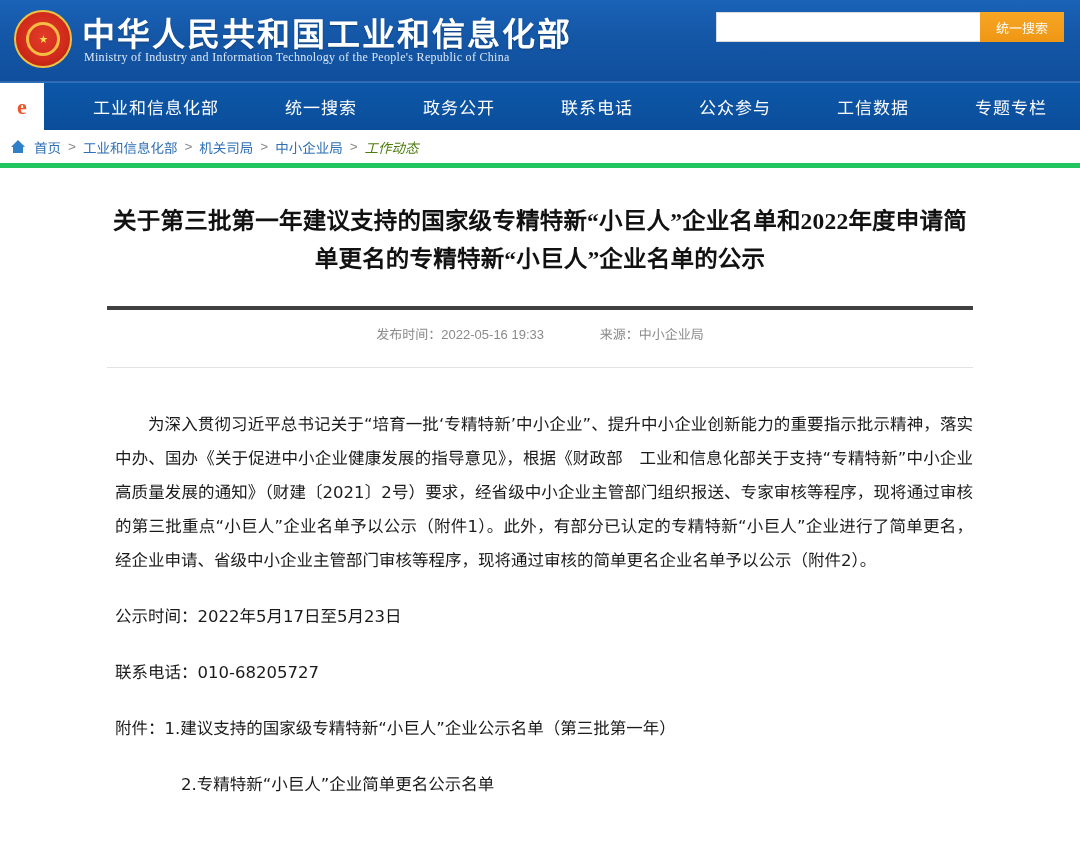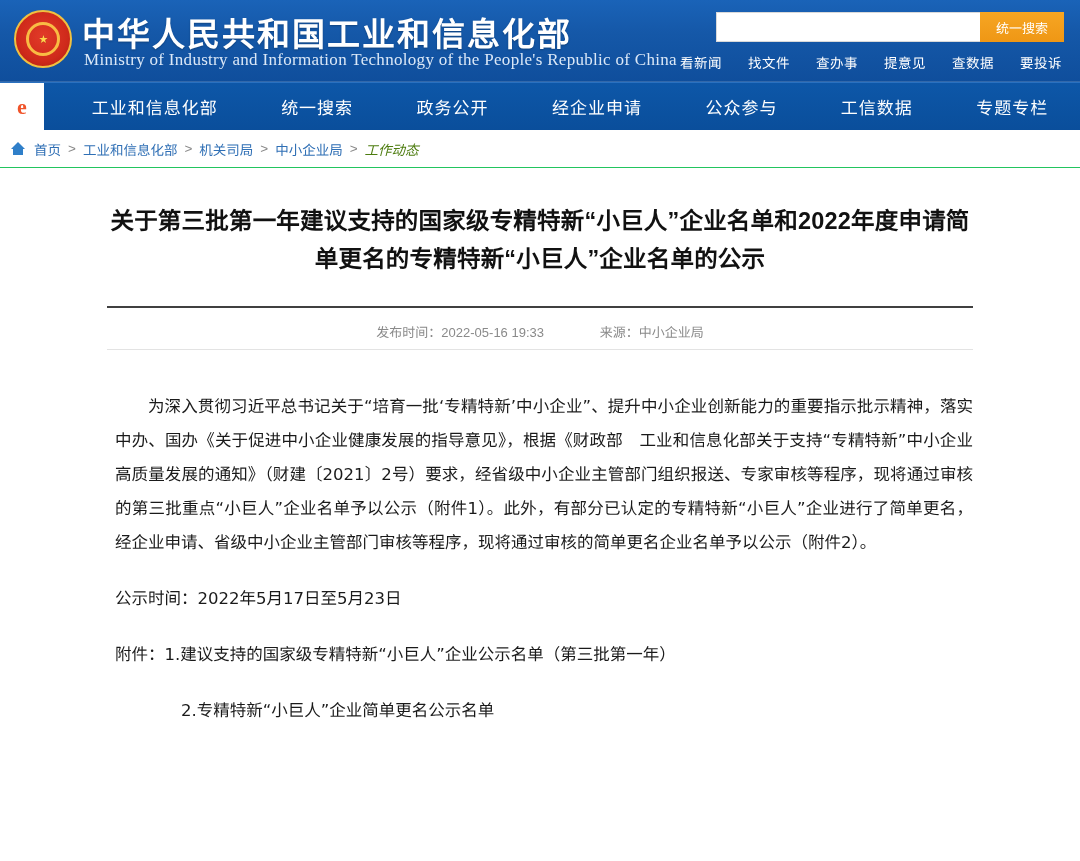--- a/index.html
+++ b/index.html
@@ -53,21 +53,21 @@
     font-size: 33px;
     font-weight: bold;
     letter-spacing: 2px;
     font-family: "DejaVu Sans", "Liberation Sans", sans-serif;
     text-shadow: 0 1px 2px rgba(0,0,0,.25);
   }
   .site-subtitle {
     position: absolute;
     left: 84px; top: 50px;
     color: #dbe8f7;
-    font-size: 17px;
+    font-size: 12px;
     letter-spacing: .3px;
     font-family: "Liberation Serif", serif;
   }
 
   
   .search-wrap {
     position: absolute;
     right: 16px; top: 12px;
     width: 348px;
     height: 30px;
@@ -141,21 +141,21 @@
     padding: 0 12px;
     font-weight: normal;
   }
 
   
   .breadcrumb {
     height: 38px;
     display: flex;
     align-items: center;
     padding-left: 10px;
-    border-bottom: 1px solid #22c55e;
+    border-bottom: 5px solid #22c55e;
     font-size: 13.5px;
     color: #333;
   }
   .home-icon {
     width: 16px; height: 16px;
     margin-right: 8px;
     display:inline-block;
     position: relative;
   }
   .home-icon::before{
@@ -182,26 +182,26 @@
     padding-top: 34px;
   }
   .article h1 {
     margin: 0;
     font-size: 23.5px;
     line-height: 38px;
     color: #111;
     text-align: center;
     font-weight: bold;
     letter-spacing: .2px;
-    font-family: Liberation Sans, sans-serif;
+    font-family: Liberation Serif, serif;
   }
   .meta {
     margin-top: 28px;
-    padding: 14px 0 8px;
-    border-top: 2px solid #404040;
+    padding: 14px 0 24px;
+    border-top: 4px solid #404040;
     border-bottom: 1px solid #e3e3e3;
     text-align: center;
     font-size: 13px;
     color: #8a8a8a;
   }
   .meta span { margin: 0 26px; }
 
   .content {
     margin-top: 40px;
     font-size: 16.5px;
@@ -224,37 +224,29 @@
       <div class="stars">★</div>
     </div>
     <div class="site-title">中华人民共和国工业和信息化部</div>
     <div class="site-subtitle">Ministry of Industry and Information Technology of the People's Republic of China</div>
 
     <div class="search-wrap">
       <input class="search-input" type="text" placeholder="" style="">
       <button class="search-btn">统一搜索</button>
     </div>
 
-    <div class="quick-links">
-      <a href="#">看新闻</a>
-      <a href="#">找文件</a>
-      <a href="#">查办事</a>
-      <a href="#">提意见</a>
-      <a href="#">查数据</a>
-      <a href="#">要投诉</a>
-    </div>
   </div>
 
   <div class="nav">
     <div class="logo-e">e</div>
     <ul>
       <li><a href="#">工业和信息化部</a></li>
       <li><a href="#">统一搜索</a></li>
       <li><a href="#">政务公开</a></li>
-      <li><a href="#">经企业申请</a></li>
+      <li><a href="#">联系电话</a></li>
       <li><a href="#">公众参与</a></li>
       <li><a href="#">工信数据</a></li>
       <li><a href="#">专题专栏</a></li>
     </ul>
   </div>
 
   <div class="breadcrumb">
     <span class="home-icon"></span>
     <a href="#">首页</a>
     <span class="sep">&gt;</span>
@@ -271,18 +263,19 @@
     <h1>关于第三批第一年建议支持的国家级专精特新“小巨人”企业名单和2022年度申请简单更名的专精特新“小巨人”企业名单的公示</h1>
 
     <div class="meta">
       <span>发布时间：2022-05-16 19:33</span>
       <span>来源：中小企业局</span>
     </div>
 
     <div class="content">
       <p class="indent">为深入贯彻习近平总书记关于“培育一批‘专精特新’中小企业”、提升中小企业创新能力的重要指示批示精神，落实中办、国办《关于促进中小企业健康发展的指导意见》，根据《财政部　工业和信息化部关于支持“专精特新”中小企业高质量发展的通知》（财建〔2021〕2号）要求，经省级中小企业主管部门组织报送、专家审核等程序，现将通过审核的第三批重点“小巨人”企业名单予以公示（附件1）。此外，有部分已认定的专精特新“小巨人”企业进行了简单更名，经企业申请、省级中小企业主管部门审核等程序，现将通过审核的简单更名企业名单予以公示（附件2）。</p>
       <p>公示时间：2022年5月17日至5月23日</p>
+      <p>联系电话：010-68205727</p>
       <p>附件：1.建议支持的国家级专精特新“小巨人”企业公示名单（第三批第一年）</p>
       <p class="sub-indent">2.专精特新“小巨人”企业简单更名公示名单</p>
     </div>
   </div>
 
 </div>
 
 </body></html>

